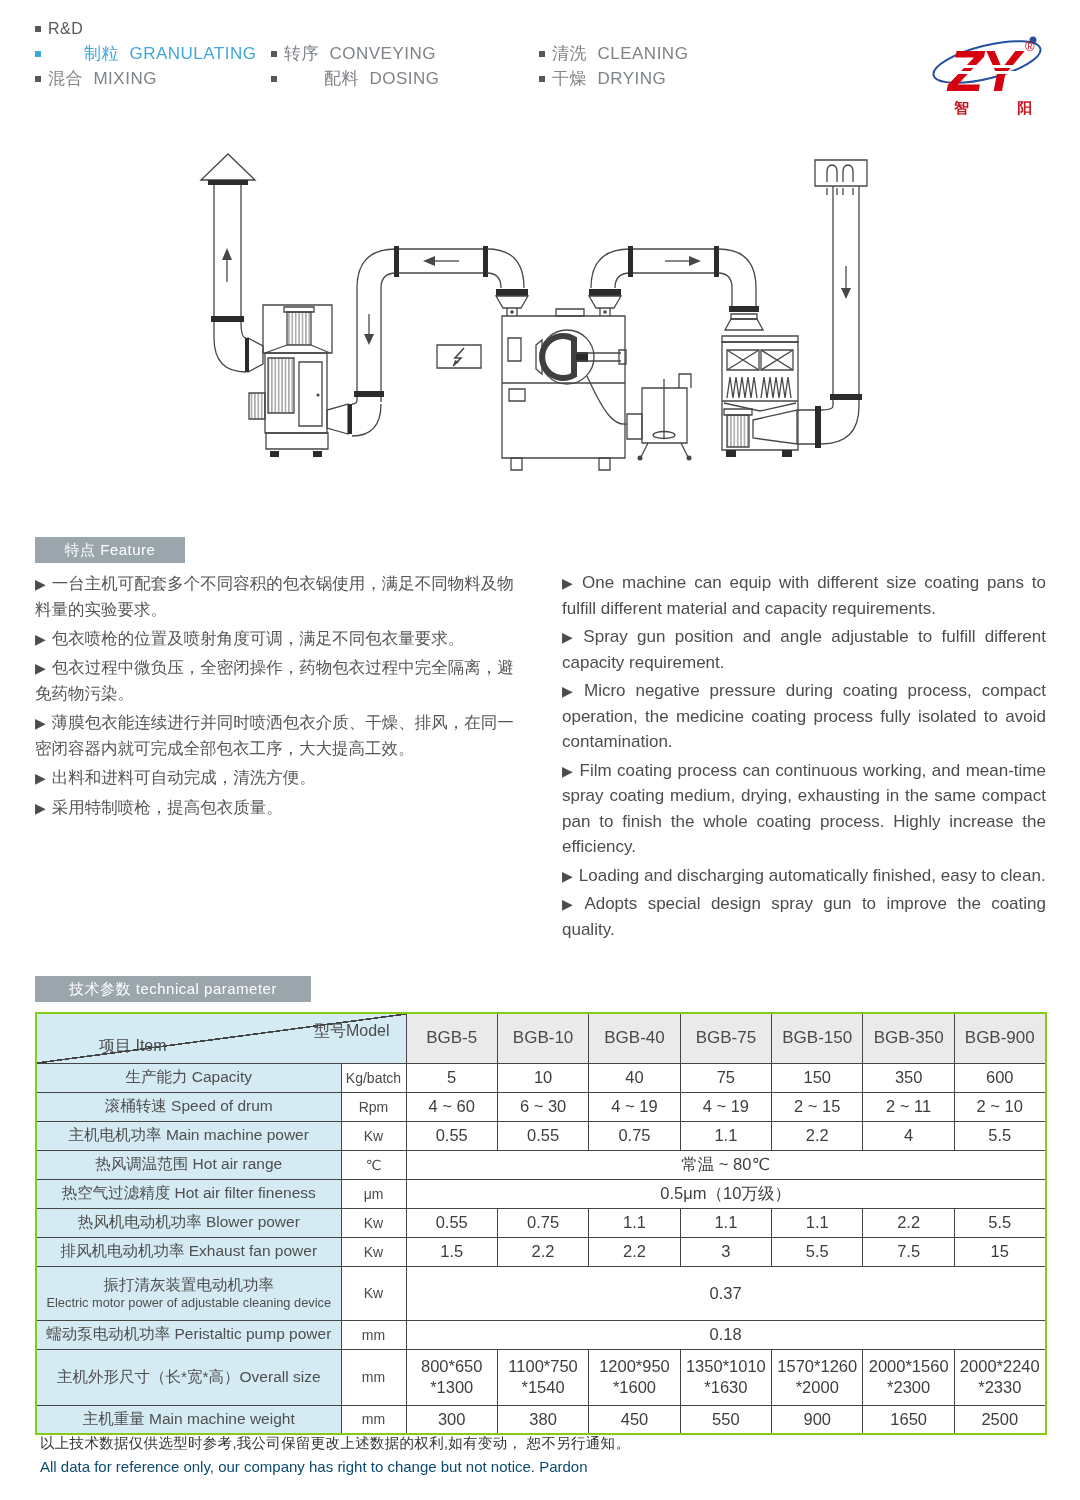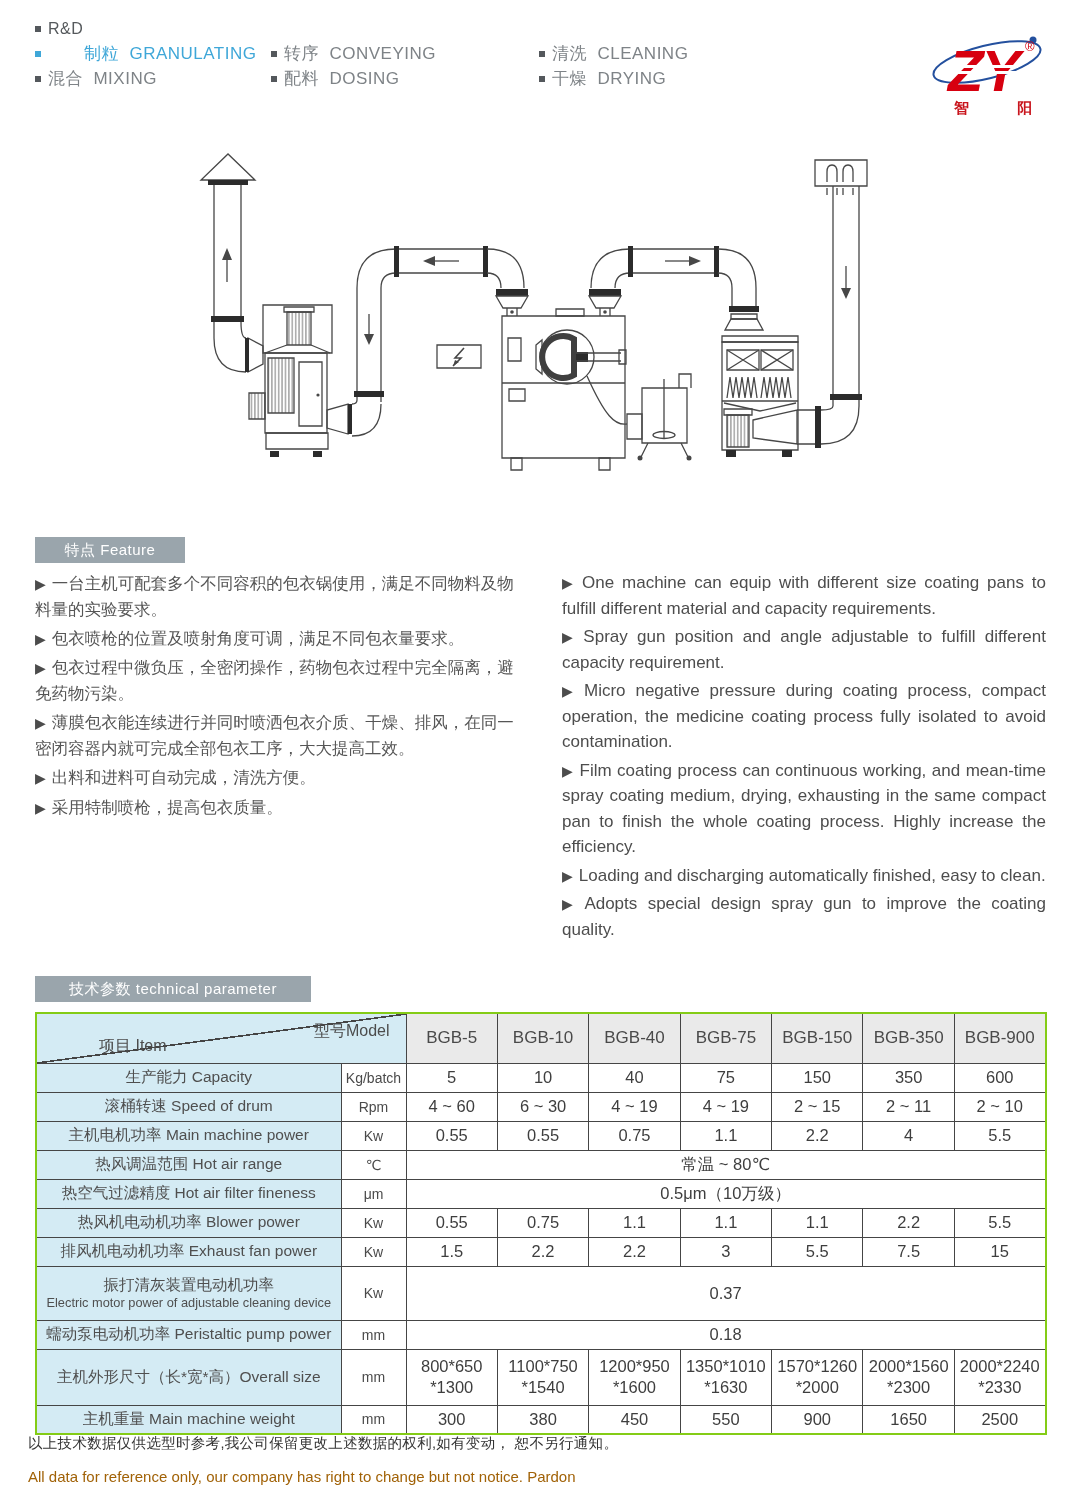--- a/index.html
+++ b/index.html
@@ -48,35 +48,35 @@
   td.corner .item-lbl{position:absolute;left:62px;bottom:6px;font-size:16px;color:#4c4c4c;}
   td.corner .model-lbl{position:absolute;right:16px;top:7px;font-size:16px;color:#4c4c4c;}
   td.model{background:#eaeaea;font-size:17px;color:#4a4a4a;}
   td.lbl{background:#d4ebf4;font-size:15.5px;color:#4f4f4f;}
   td.lbl .sub{font-size:12.8px;line-height:1.15;color:#4f4f4f;}
   td.unit{font-size:14px;color:#4a4a4a;}
   td.val{font-size:16.5px;color:#3e3e3e;}
   td.val.wrap{white-space:pre-line;line-height:1.25;}
 
   
-  #footer{position:absolute;left:28px;top:1434px;}
+  #footer{position:absolute;left:40px;top:1434px;}
   #footer .zh{font-size:14.5px;color:#333;letter-spacing:.3px;}
-  #footer .en{font-size:15px;color:#a16207;margin-top:15px;}
+  #footer .en{font-size:15px;color:#0c4a6e;margin-top:5px;}
 </style>
 </head>
 <body>
 
 <div id="page">
 
   <div id="tags">
       <div class="tag rd" style="grid-area: 1 / 1;"><span class="bullet"></span><span>R&amp;D</span></div>
       <div class="tag active" style="grid-area: 2 / 1;"><span class="bullet"></span><span>制粒  GRANULATING</span></div>
       <div class="tag" style="grid-area: 3 / 1;"><span class="bullet"></span><span>混合  MIXING</span></div>
       <div class="tag" style="grid-area: 2 / 2;"><span class="bullet"></span><span>转序  CONVEYING</span></div>
-      <div class="tag" style="grid-area: 3 / 2;"><span class="bullet"></span><span>配料  DOSING</span></div>
+      <div class="tag" style="grid-area: 3 / 2; gap: 40px;"><span class="bullet"></span><span>配料  DOSING</span></div>
       <div class="tag" style="grid-area: 2 / 3;"><span class="bullet"></span><span>清洗  CLEANING</span></div>
       <div class="tag" style="grid-area: 3 / 3;"><span class="bullet"></span><span>干燥  DRYING</span></div>
     </div>
 
   <svg id="logo" width="118" height="92" viewBox="0 0 118 92">
     <ellipse cx="59" cy="38" rx="55" ry="16.5" transform="rotate(-14 59 38)" fill="none" stroke="#24509e" stroke-width="2"></ellipse>
     <text x="20" y="67" font-size="58" font-weight="bold" font-style="italic" fill="#d7000f" letter-spacing="-2">ZY</text>
     <rect x="16" y="41" width="74" height="3" fill="#ffffff"></rect>
     <rect x="16" y="47" width="74" height="3" fill="#ffffff"></rect>
     <circle cx="105" cy="16" r="3.5" fill="#24509e"></circle>

